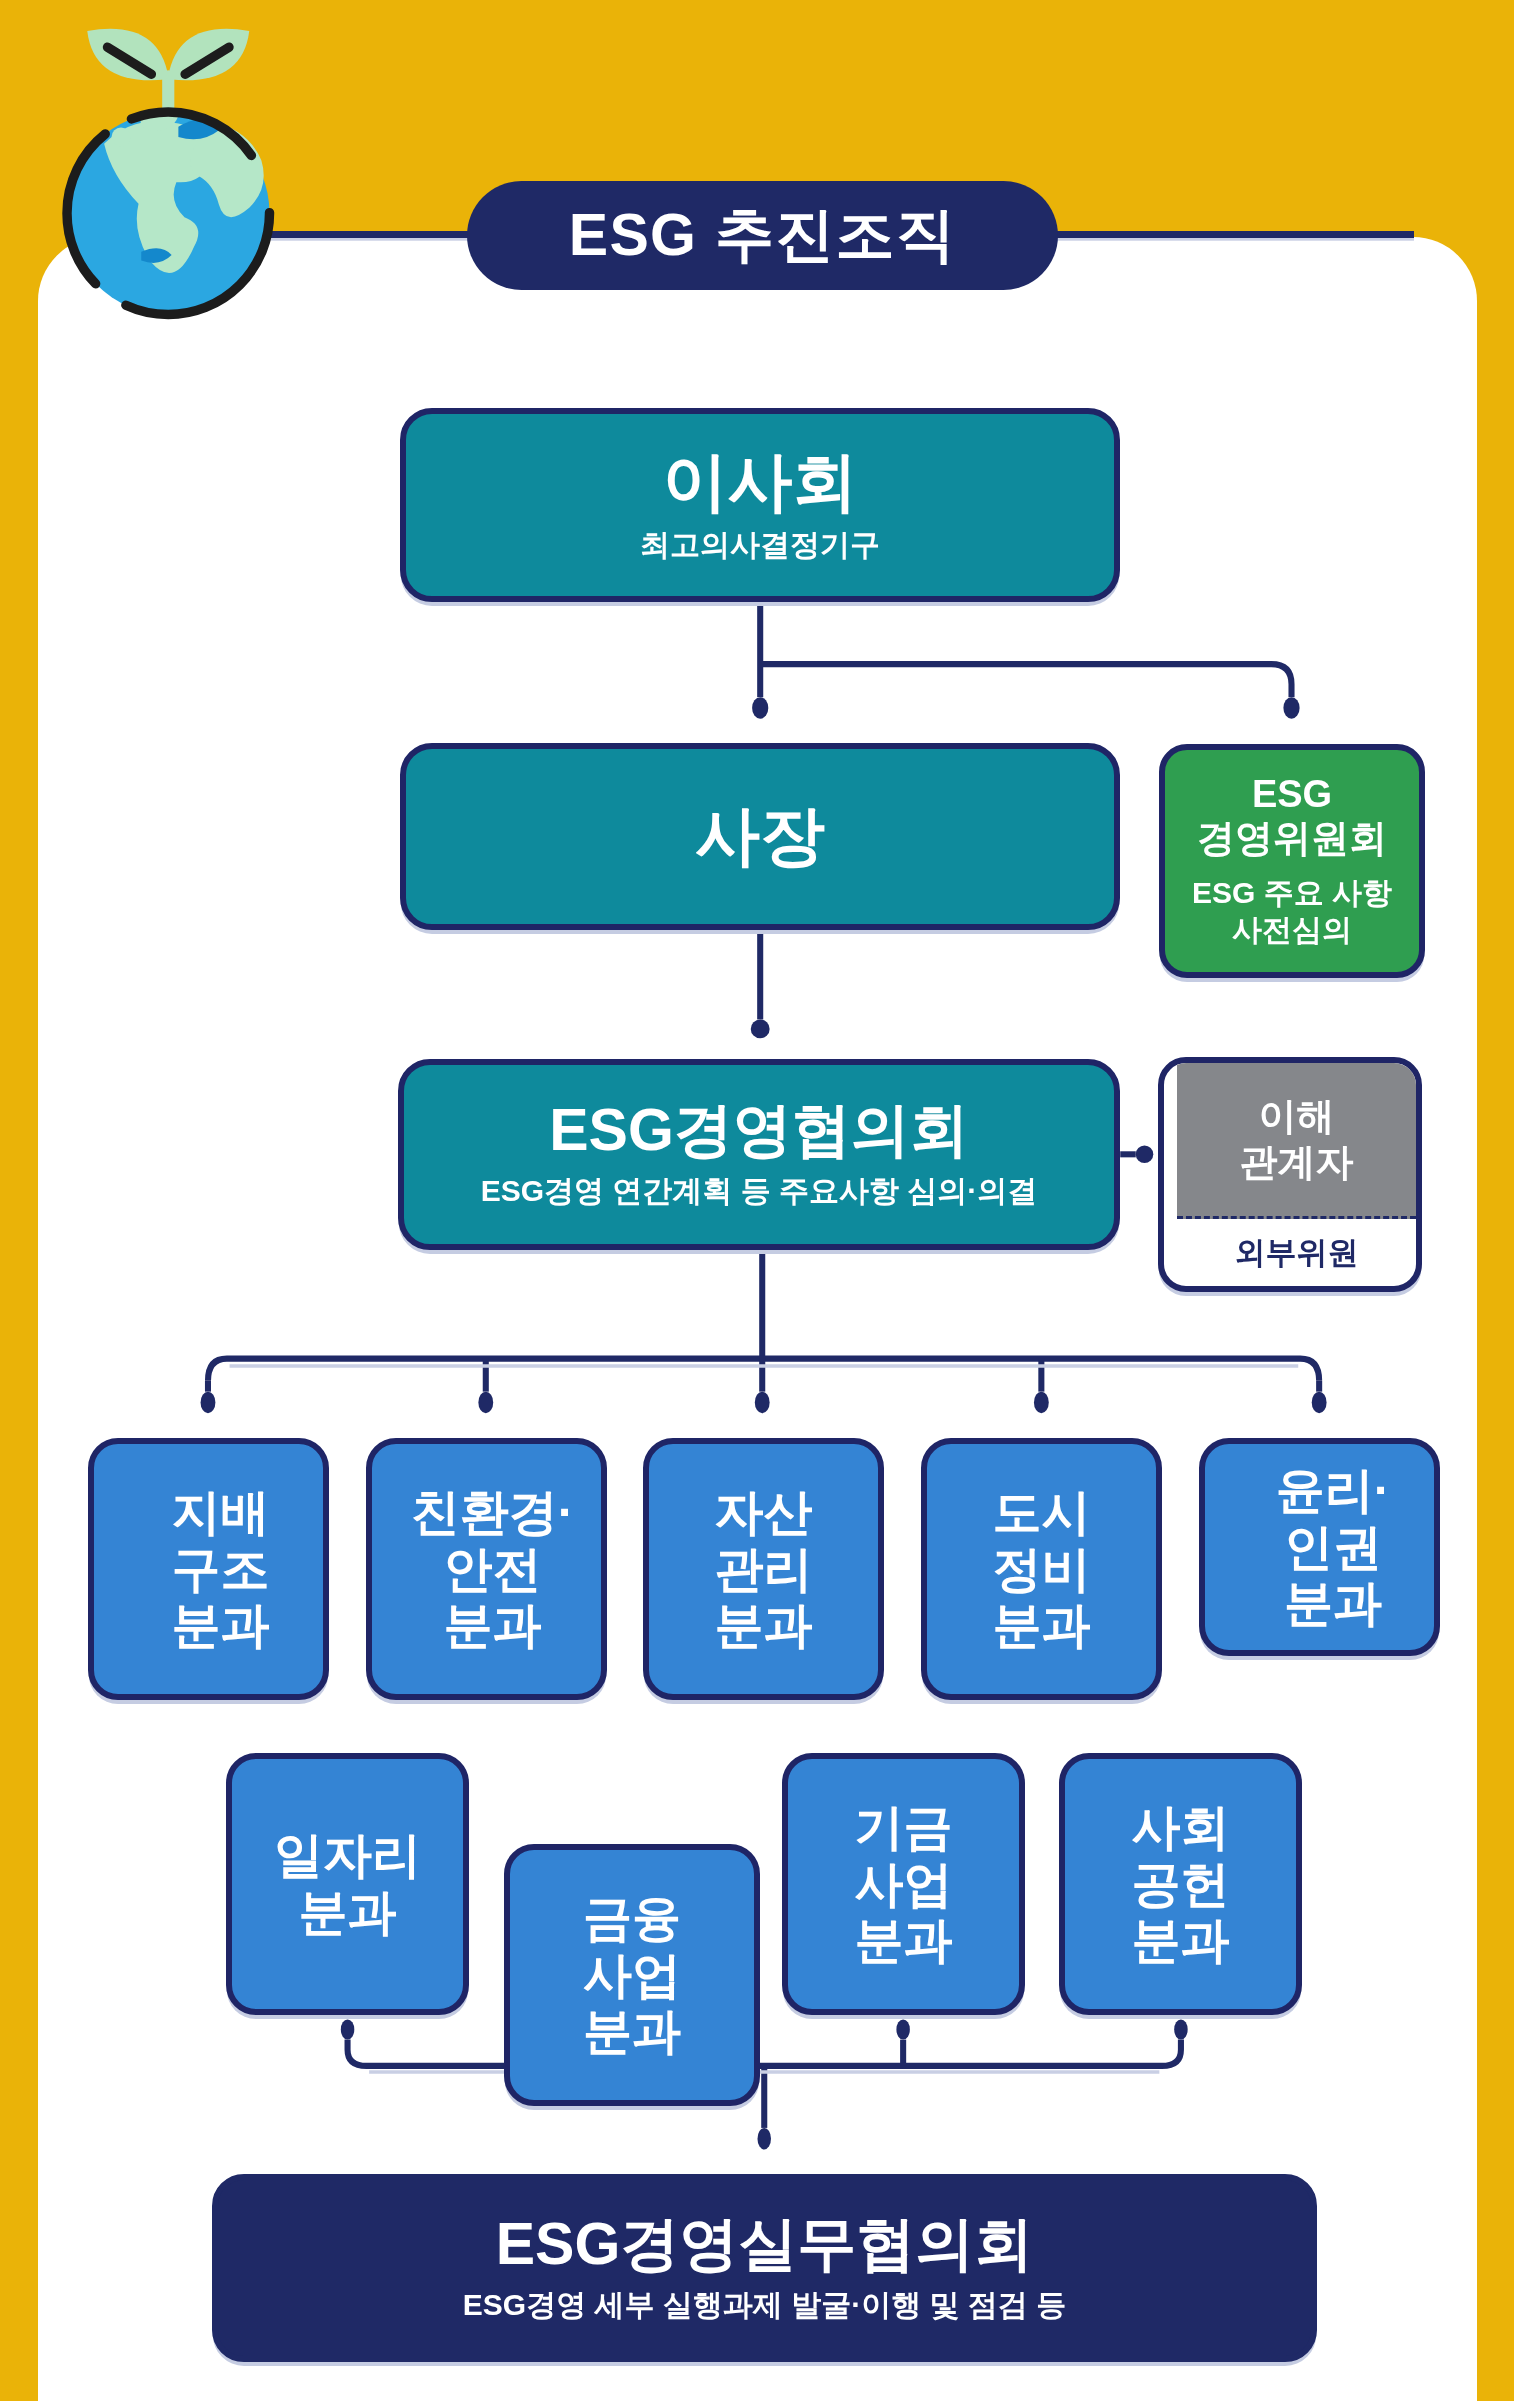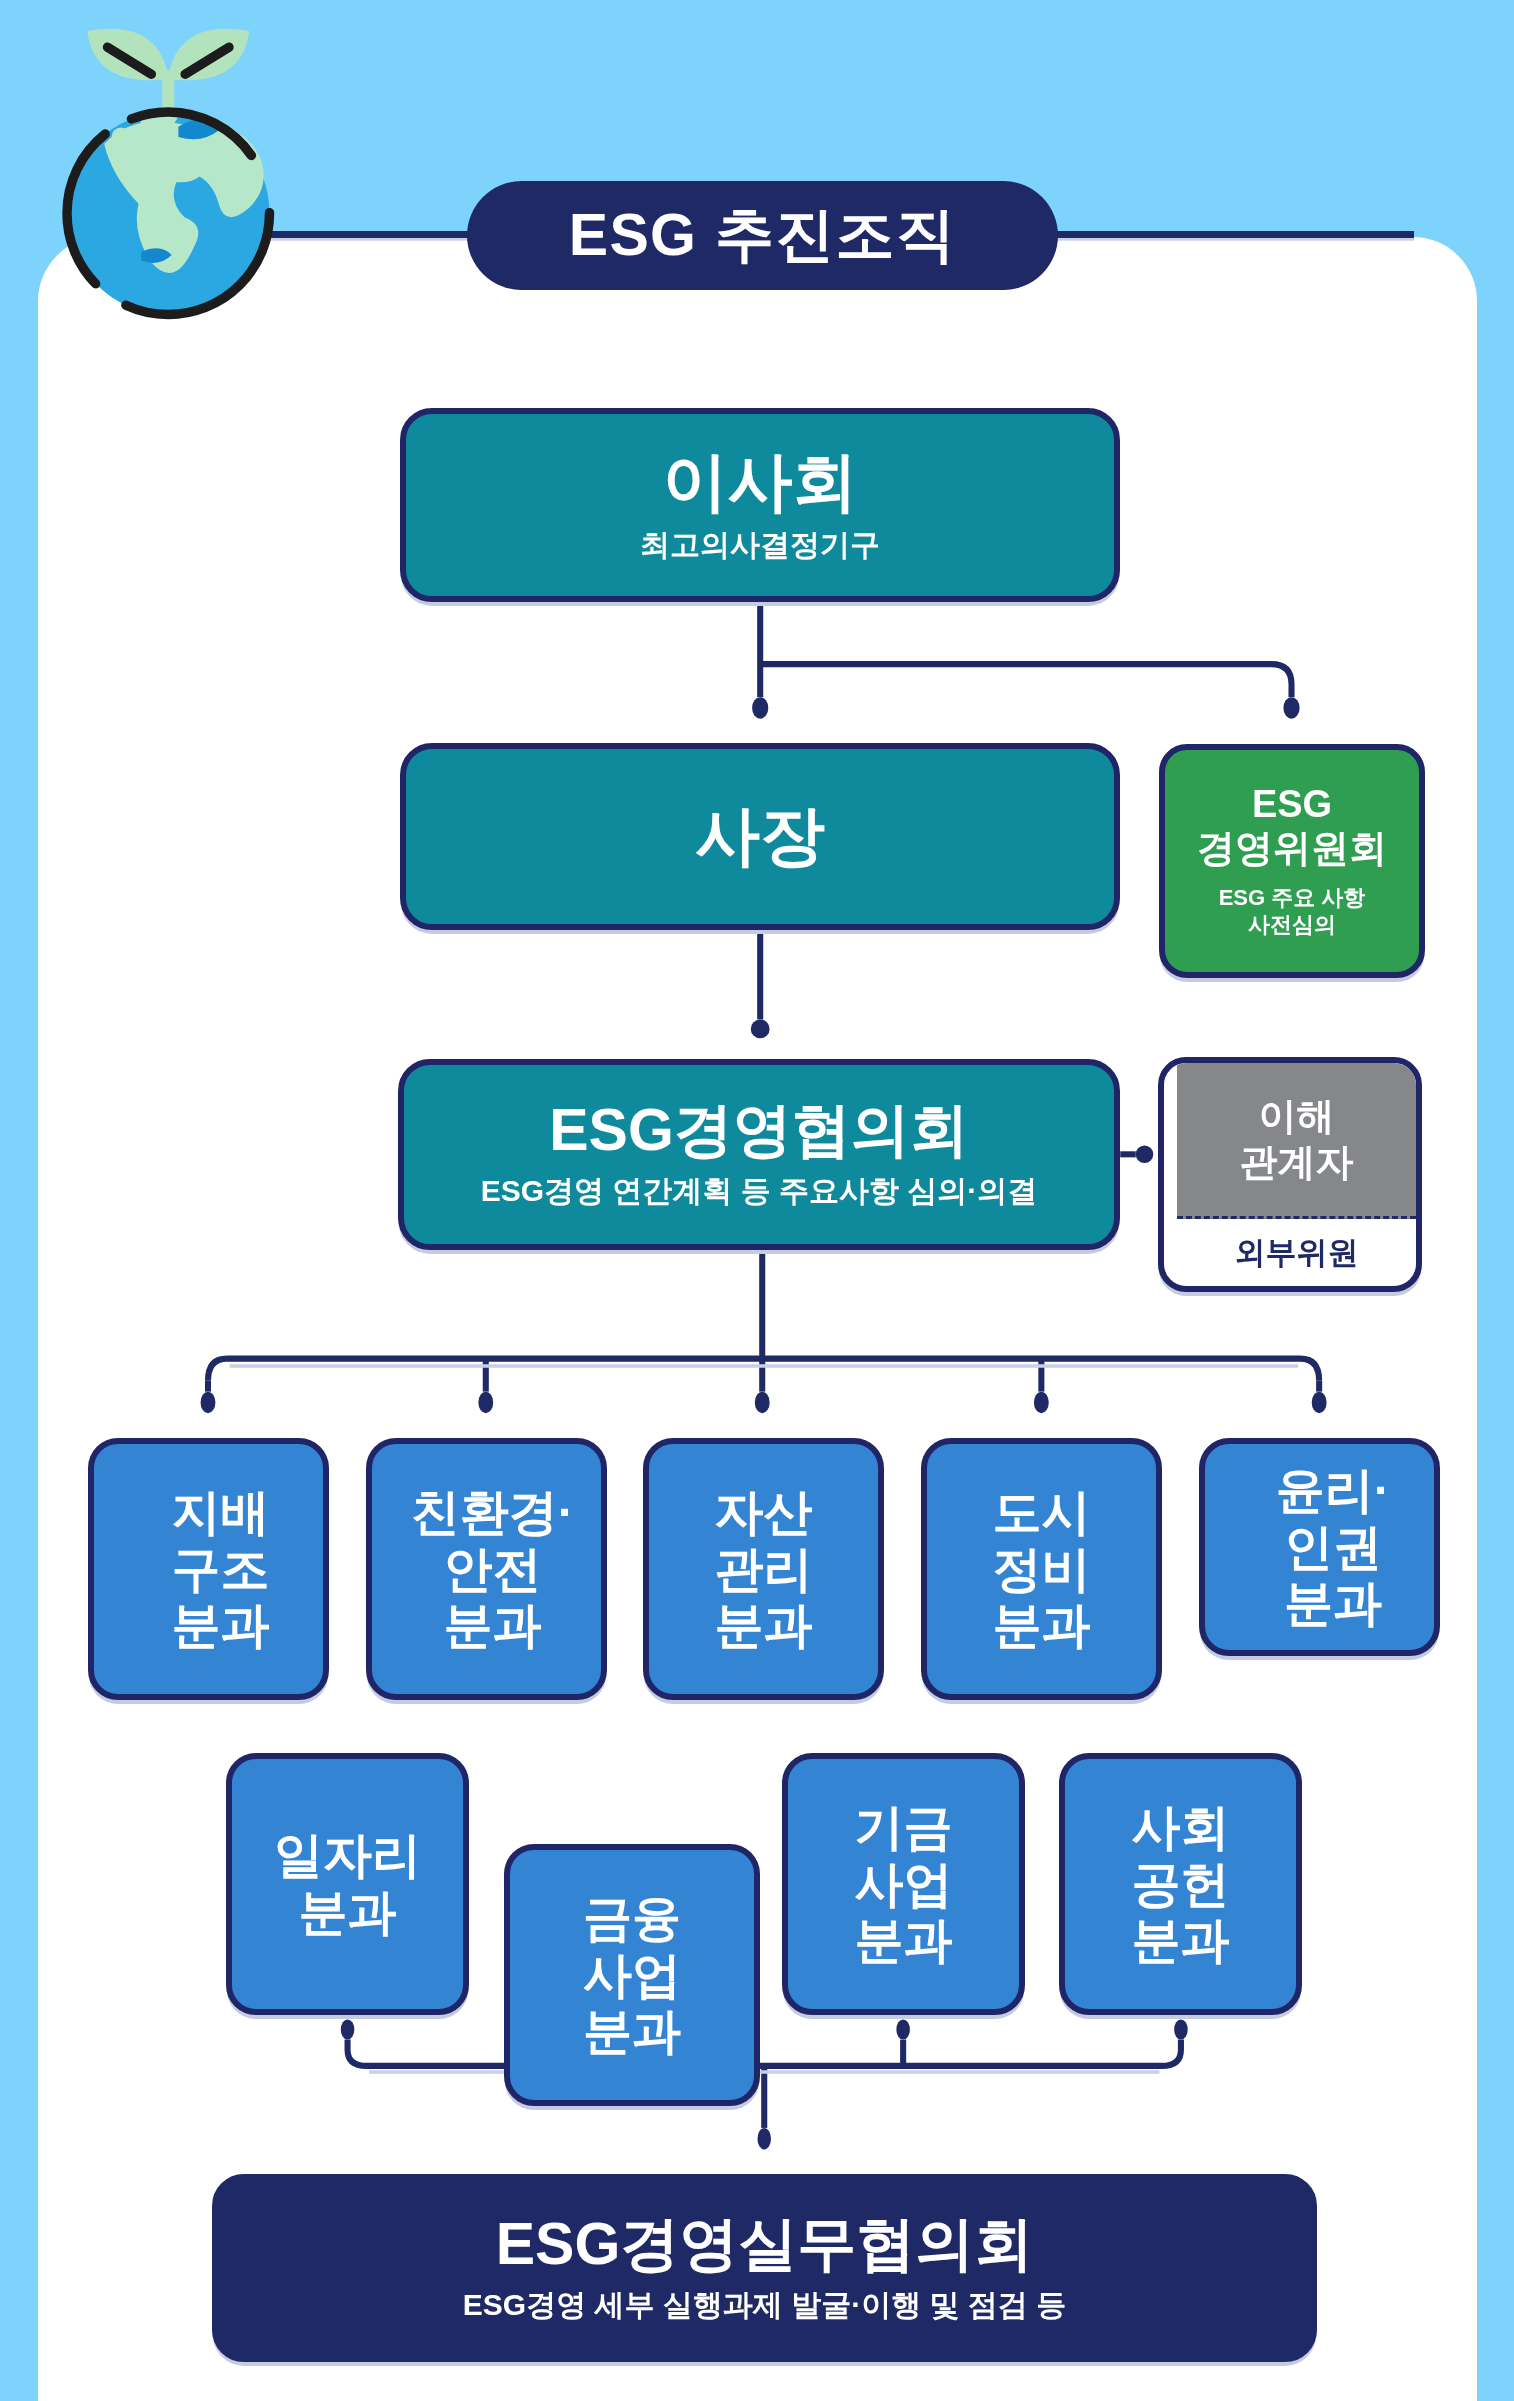--- a/index.html
+++ b/index.html
@@ -1,37 +1,37 @@
 <!DOCTYPE html>
 <html style="font-size:10.8px"><head>
 <meta charset="utf-8">
 <style>
   html,body{margin:0;padding:0;background:#eff1f1;}
-  #canvas{position:relative;width:1515px;height:2401px;background:#7dd3fc;overflow:hidden;
+  #canvas{position:relative;width:1515px;height:2401px;background:#eab308;overflow:hidden;
           font-family:"Liberation Sans",sans-serif;}
   .panel{position:absolute;left:38px;top:237px;width:1439px;height:2164px;background:#ffffff;
          border-radius:64px 64px 0 0;}
   .topline{position:absolute;left:101px;top:231px;width:1313px;height:6.7px;background:#1f2966;
            box-shadow:0 2.7px 0 #c9cfe4;}
   .pill{position:absolute;left:467px;top:181px;width:591px;height:109px;border-radius:55px;
         background:#1f2966;display:flex;align-items:center;justify-content:center;
         color:#fff;font-size:59px;font-weight:800;letter-spacing:1.3px;}
   .svglayer{position:absolute;left:0;top:0;width:1515px;height:2401px;}
   .box{position:absolute;box-sizing:border-box;border:6px solid #1f2566;display:flex;
        flex-direction:column;align-items:center;justify-content:center;text-align:center;
        color:#ffffff;box-shadow:0 4.7px 0 -0.7px #c5cce2;}
   .teal{background:#0e8a9c;border-radius:32px;}
   .navyfill{background:#1f2966;border-radius:32px;border-color:#1f2966;}
   .greenfill{background:#2f9e50;border-radius:28px;}
   .bluefill{background:#3484d4;border-radius:30px;}
   .t-big{font-size:65px;font-weight:800;line-height:1.05;}
   .t-med{font-size:59px;font-weight:800;line-height:1.05;}
   .t-sub{font-size:30px;font-weight:700;margin-top:12px;line-height:1.15;}
   .t-green{font-size:38px;font-weight:800;line-height:1.15;white-space:pre-line;}
-  .t-green-sub{font-size:22px;font-weight:700;margin-top:13.5px;line-height:1.25;white-space:pre-line;}
+  .t-green-sub{font-size:30px;font-weight:700;margin-top:13.5px;line-height:1.25;white-space:pre-line;}
   .t-blue{font-size:49px;font-weight:800;line-height:1.16;white-space:pre-line;}
   .graybox{position:absolute;box-sizing:border-box;border:6px solid #1f2566;border-radius:28px;
            overflow:hidden;display:flex;flex-direction:column;background:#fff;box-shadow:0 4.7px 0 -0.7px #c5cce2;}
   .gray-top{flex:1;background:#85878b;display:flex;align-items:center;justify-content:center;
             color:#fff;font-size:38px;font-weight:800;line-height:1.2;white-space:pre-line;
             border-bottom:3.4px dashed #1f2966;text-align:center;}
   .gray-bottom{height:67px;display:flex;align-items:center;justify-content:center;
                color:#1f2966;font-size:31px;font-weight:800;}
 </style>
 </head>

